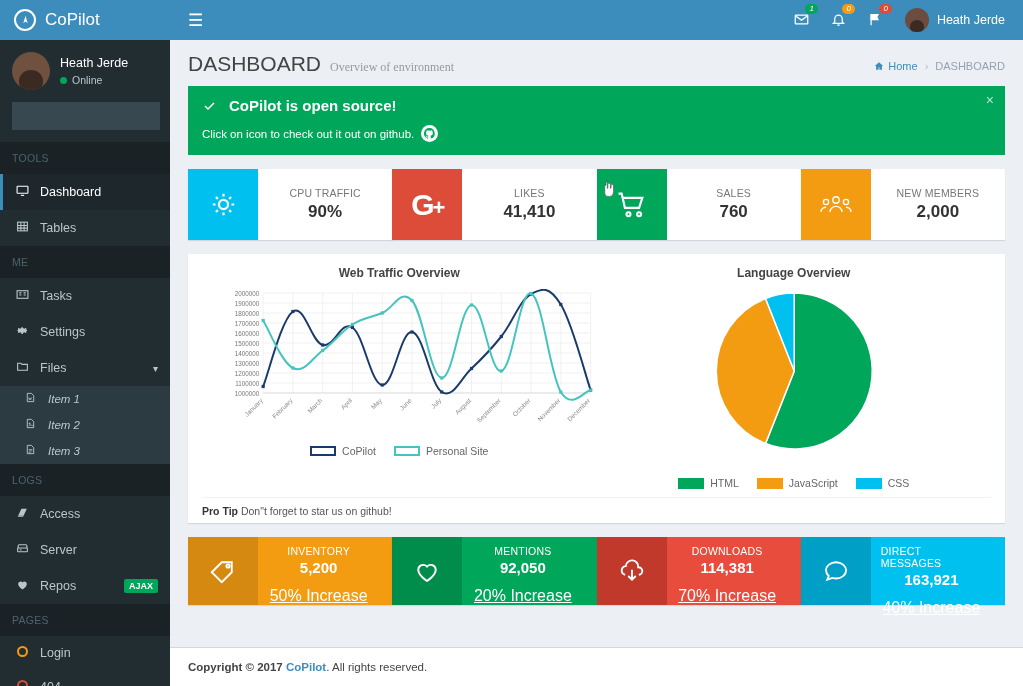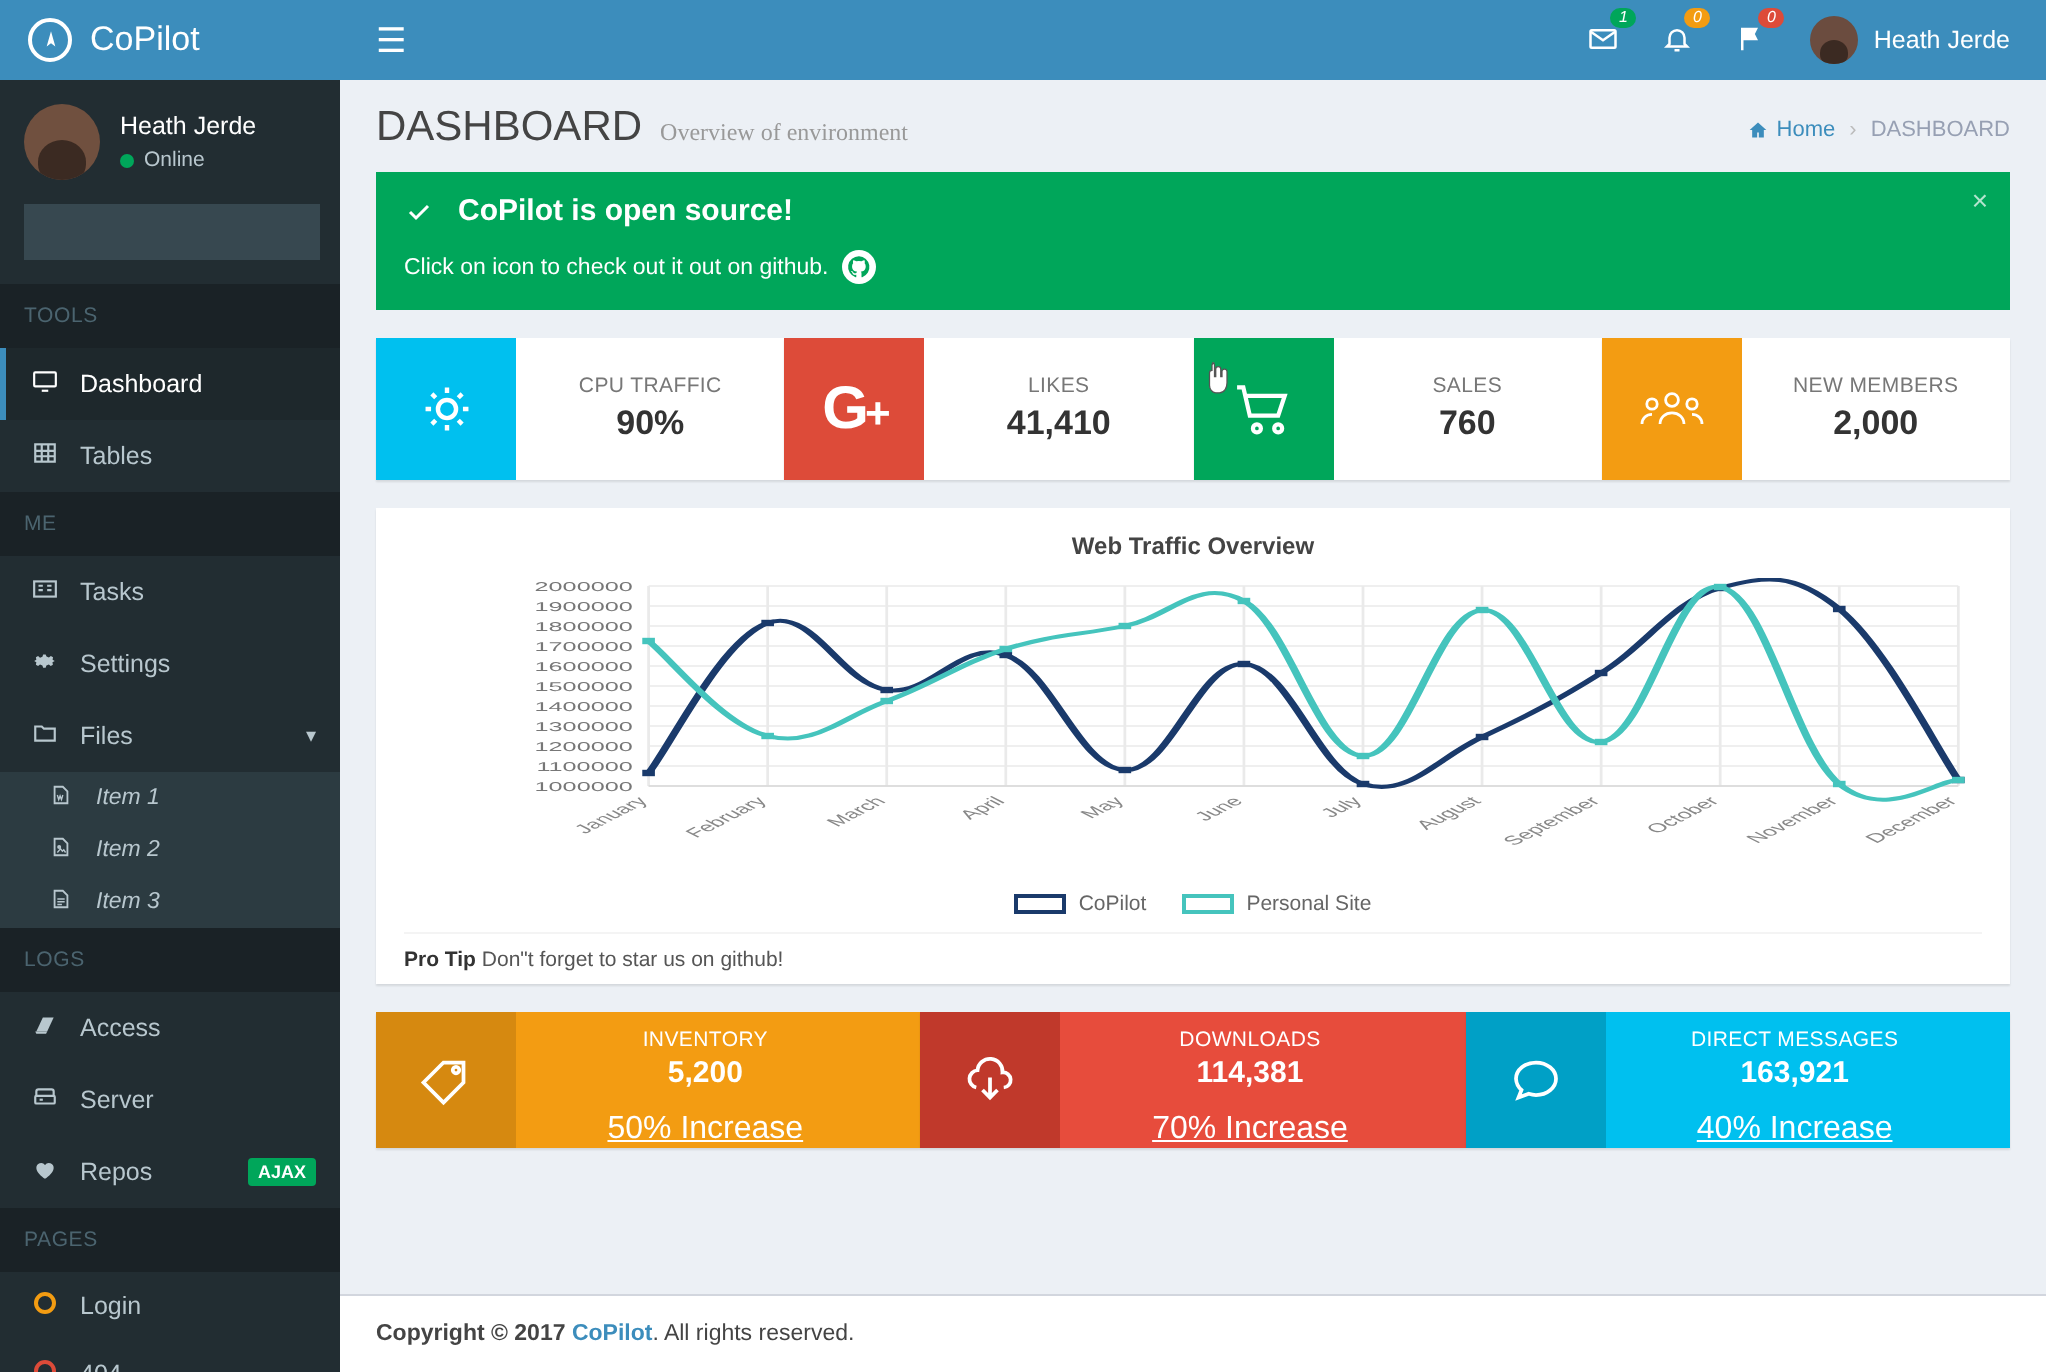--- a/index.html
+++ b/index.html
@@ -571,20 +571,42 @@
                 <i class="leg-swatch-hollow" id="lsw0" style="border-color: rgb(26, 58, 107);"></i>
                 <span>CoPilot</span>
               </span>
               <span class="leg-item">
                 <i class="leg-swatch-hollow" id="lsw1" style="border-color: rgb(69, 196, 189);"></i>
                 <span>Personal Site</span>
               </span>
             </div>
           </div>
 
+          <div class="chart-col">
+            <div class="chart-title">Language Overview</div>
+            <svg id="pieChart" width="100%" height="182" viewBox="0 0 200 182">
+                <path d="M100,82 L100,4 A78,78 0 1,1 71.28628489059508,154.5225658992836 Z" fill="#00a65a" stroke="#fff" stroke-width="1.5"></path>
+                <path d="M100,82 L71.28628489059508,154.5225658992836 A78,78 0 0,1 71.28628489059513,9.47743410071638 Z" fill="#f39c12" stroke="#fff" stroke-width="1.5"></path>
+                <path d="M100,82 L71.28628489059513,9.47743410071638 A78,78 0 0,1 99.99999999999999,4 Z" fill="#00c0ef" stroke="#fff" stroke-width="1.5"></path>
+              </svg>
+            <div class="chart-legend" id="pieLegend">
+                <span class="leg-item">
+                  <i class="leg-swatch" style="background: rgb(0, 166, 90);"></i>
+                  <span>HTML</span>
+                </span>
+                <span class="leg-item">
+                  <i class="leg-swatch" style="background: rgb(243, 156, 18);"></i>
+                  <span>JavaScript</span>
+                </span>
+                <span class="leg-item">
+                  <i class="leg-swatch" style="background: rgb(0, 192, 239);"></i>
+                  <span>CSS</span>
+                </span>
+              </div>
+          </div>
         </div>
         <div class="protip">
           <b>Pro Tip</b><span> Don"t forget to star us on github!</span>
         </div>
       </div>
 
       <div class="row" style="margin-top:14px">
         <div class="info-box" style="background:#f39c12">
           <div class="ib-icon" style="background:#d68910">
             <svg width="30" height="30" viewBox="0 0 24 24" fill="none" stroke="#fff" stroke-width="1.5">
@@ -595,20 +617,35 @@
           <div class="ib-body">
             <span class="ib-label">INVENTORY</span>
             <span class="ib-value">5,200</span>
             <span class="ib-progress">
                 <i id="pb0" style="width: 50%;"></i>
               </span>
             <span class="ib-desc">50% Increase</span>
           </div>
         </div>
 
+        <div class="info-box" style="background:#00a65a">
+          <div class="ib-icon" style="background:#008d4c">
+            <svg width="30" height="30" viewBox="0 0 24 24" fill="none" stroke="#fff" stroke-width="1.5">
+              <path d="M12 20s-7-4.5-7-9a4 4 0 017-2.5A4 4 0 0119 11c0 4.5-7 9-7 9z"></path>
+            </svg>
+          </div>
+          <div class="ib-body">
+            <span class="ib-label">MENTIONS</span>
+            <span class="ib-value">92,050</span>
+            <span class="ib-progress">
+                <i id="pb1" style="width: 20%;"></i>
+              </span>
+            <span class="ib-desc">20% Increase</span>
+          </div>
+        </div>
 
         <div class="info-box" style="background:#e74c3c">
           <div class="ib-icon" style="background:#c0392b">
             <svg width="32" height="30" viewBox="0 0 24 24" fill="none" stroke="#fff" stroke-width="1.5">
               <path d="M6.5 15A3.5 3.5 0 017 8.1 5 5 0 0117 9a3 3 0 01.5 6"></path>
               <path d="M12 11v8M9 16l3 3 3-3"></path>
             </svg>
           </div>
           <div class="ib-body">
             <span class="ib-label">DOWNLOADS</span>

